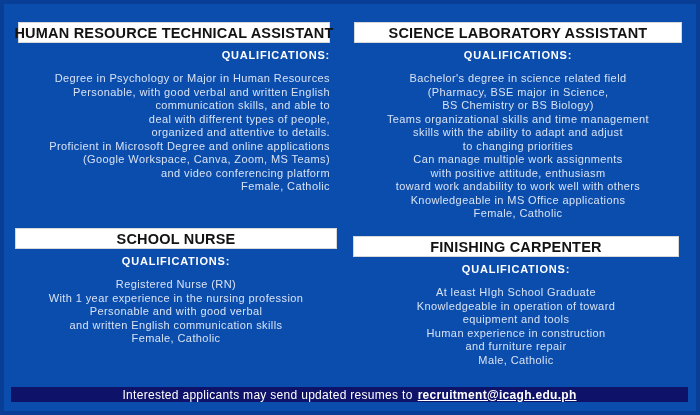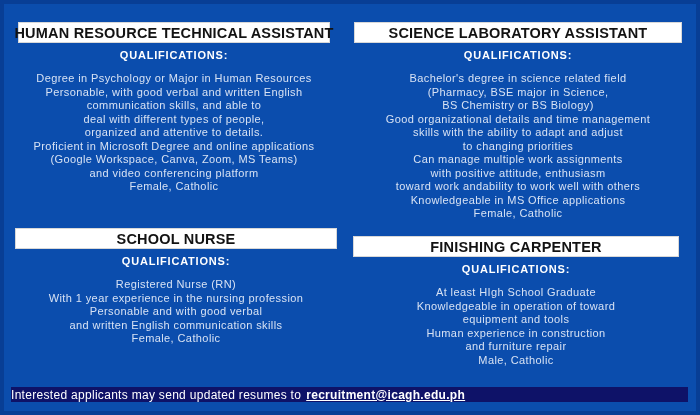--- a/index.html
+++ b/index.html
@@ -6,21 +6,21 @@
   .poster {
     position: relative;
     width: 700px;
     height: 415px;
     background: #0b4dad;
     overflow: hidden;
     font-family: "Liberation Sans", "DejaVu Sans", sans-serif;
     box-shadow: inset 0 0 0 4px rgba(3, 30, 95, 0.30);
   }
   .job { position: absolute; text-align: center; }
-  .job-tl { left: 18px;  top: 22px;  width: 312px; }
+  .job-tl { left: 18px;  top: 22px;  width: 312px; text-align: right; }
   .job-tr { left: 354px; top: 22px;  width: 328px; }
   .job-bl { left: 15px;  top: 228px; width: 322px; }
   .job-br { left: 353px; top: 236px; width: 326px; }
 
   .banner {
     background: #ffffff;
     border: 1px solid #d8d8d8;
     box-sizing: border-box;
     height: 21px;
     display: flex;
@@ -49,20 +49,21 @@
 
   .footer-bar {
     position: absolute;
     left: 11px;
     top: 387px;
     width: 677px;
     height: 15px;
     background: #0e1268;
     display: flex;
     align-items: center;
+    justify-content: center;
     gap: 5px;
     color: #ffffff;
     font-size: 12px;
     letter-spacing: 0.3px;
   }
   .footer-email {
     color: #ffffff;
     font-weight: bold;
     text-decoration: underline;
     cursor: pointer;
@@ -93,21 +94,21 @@
 
   <section class="job job-tr">
     <div class="banner">
       <span>SCIENCE LABORATORY ASSISTANT</span>
     </div>
     <div class="qual-label">QUALIFICATIONS:</div>
     <div class="lines">
       <div class="line">Bachelor's degree in science related field</div>
       <div class="line">(Pharmacy, BSE major in Science,</div>
       <div class="line">BS Chemistry or BS Biology)</div>
-      <div class="line">Good organizational details and time management</div>
+      <div class="line">Teams organizational skills and time management</div>
       <div class="line">skills with the ability to adapt and adjust</div>
       <div class="line">to changing priorities</div>
       <div class="line">Can manage multiple work assignments</div>
       <div class="line">with positive attitude, enthusiasm</div>
       <div class="line">toward work andability to work well with others</div>
       <div class="line">Knowledgeable in MS Office applications</div>
       <div class="line">Female, Catholic</div>
     </div>
   </section>
 

